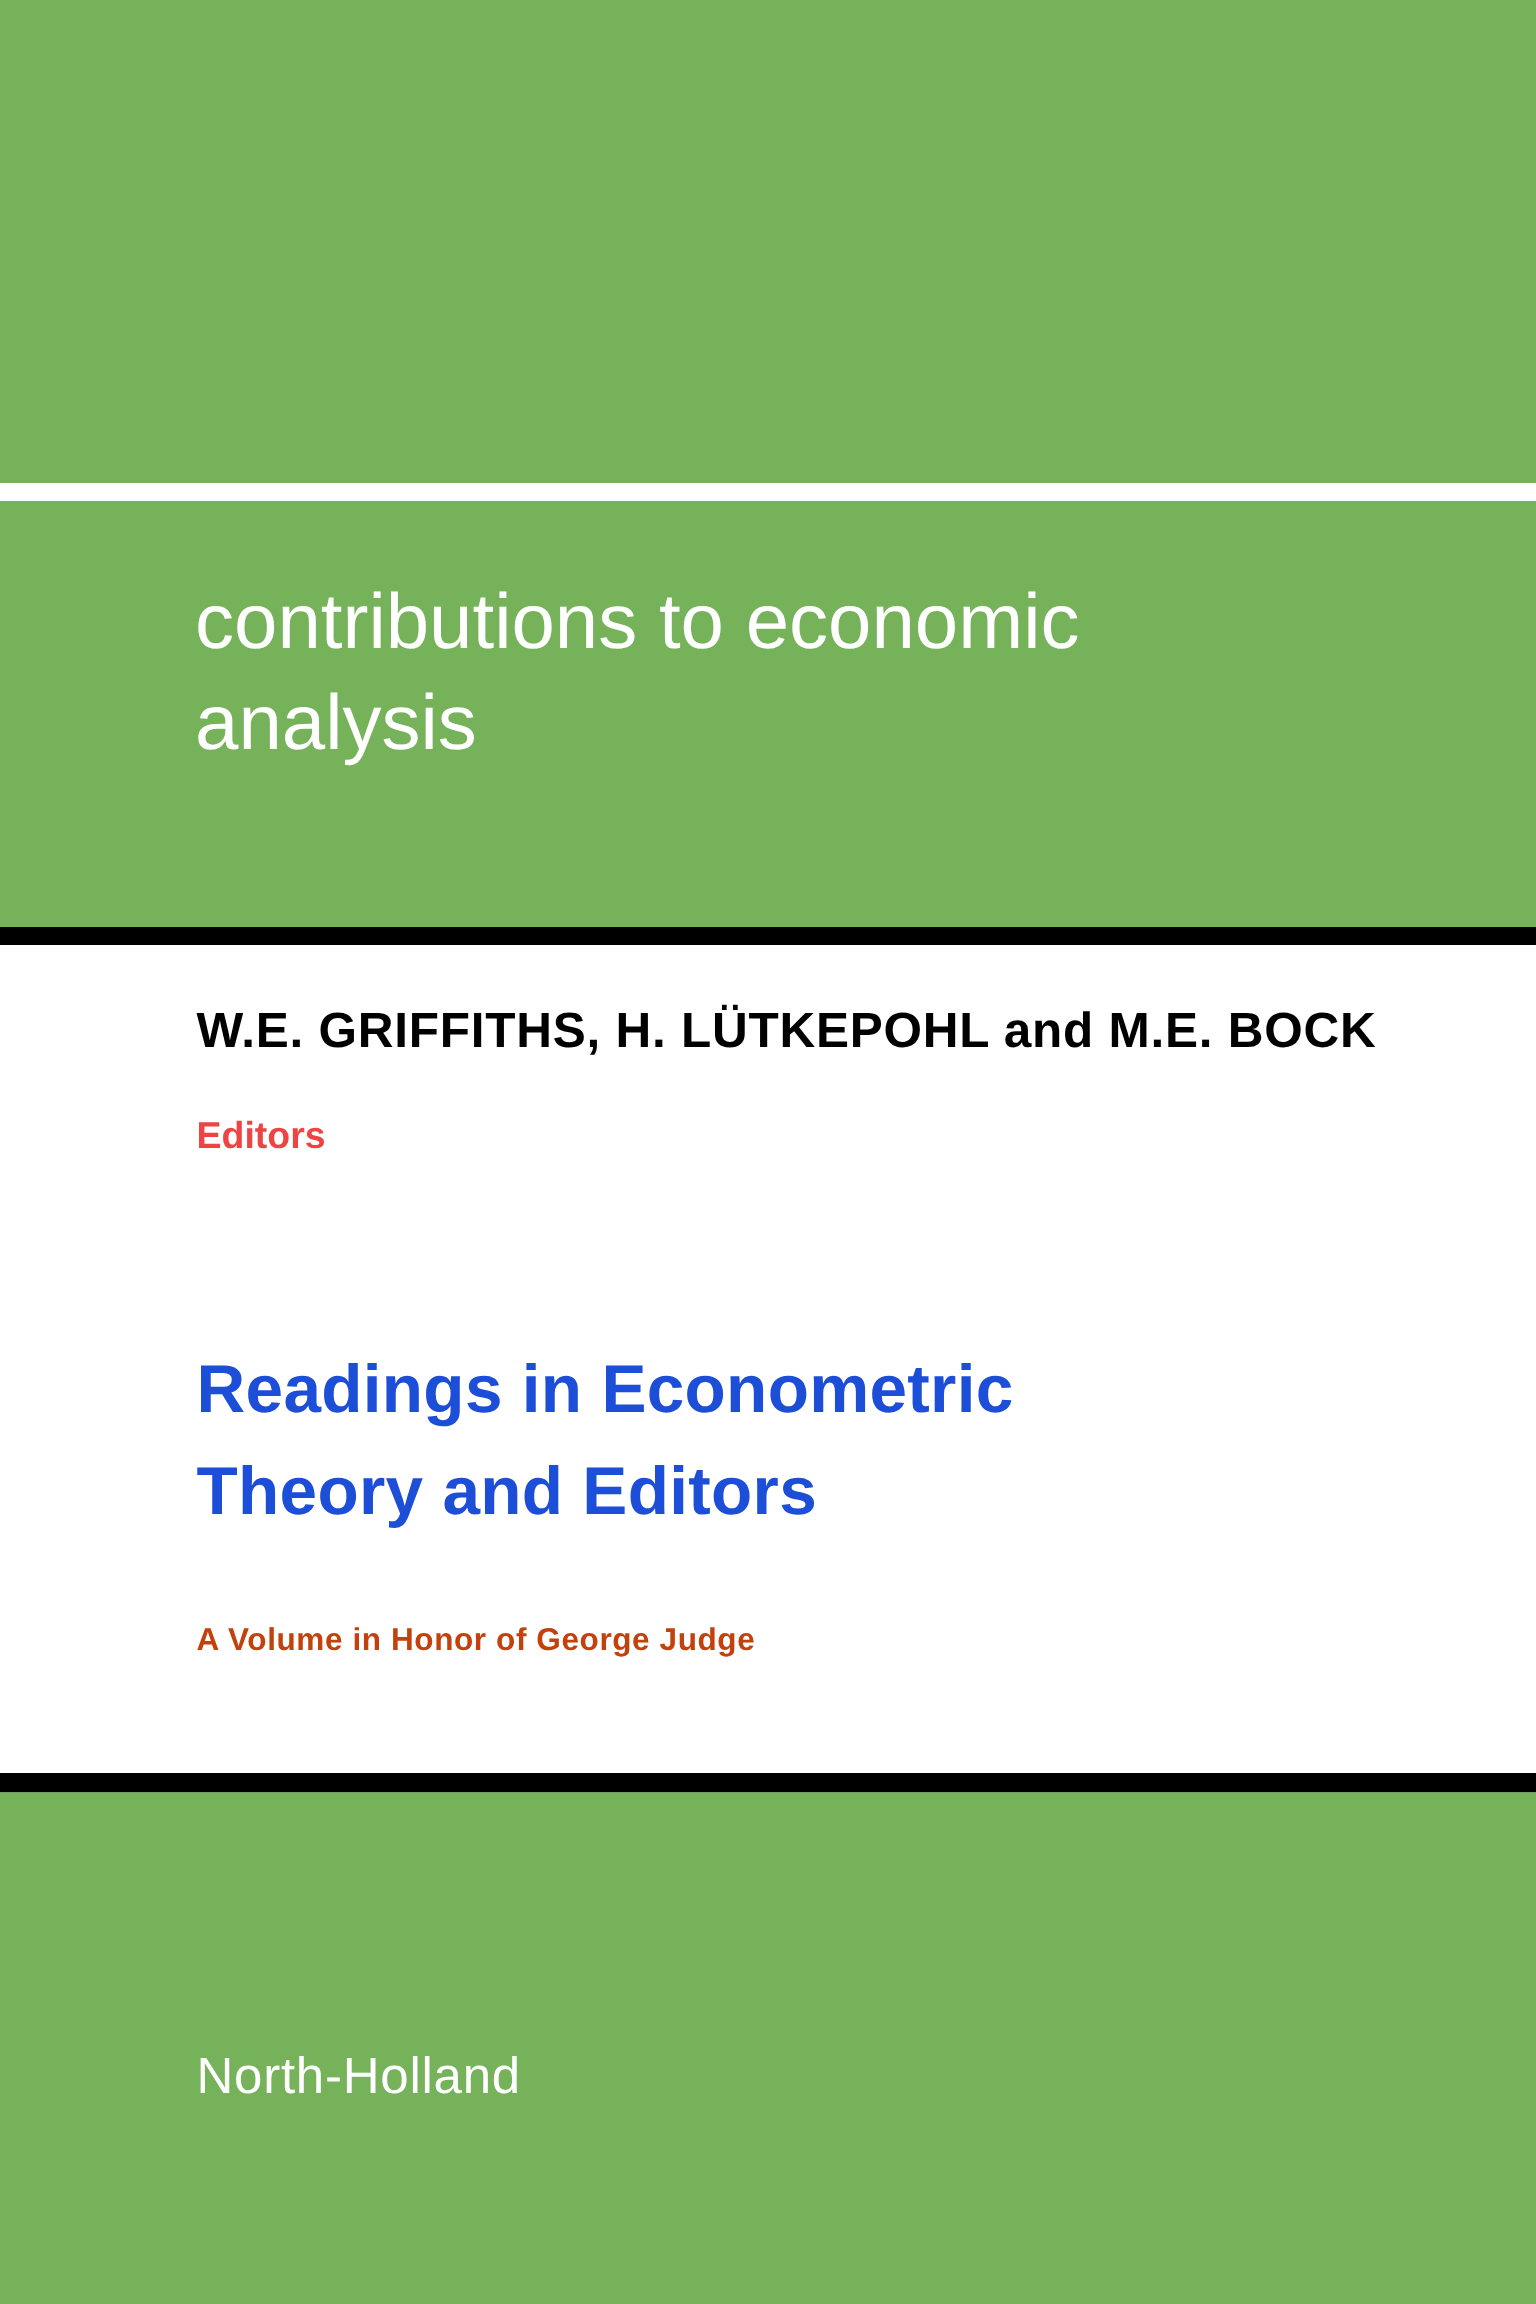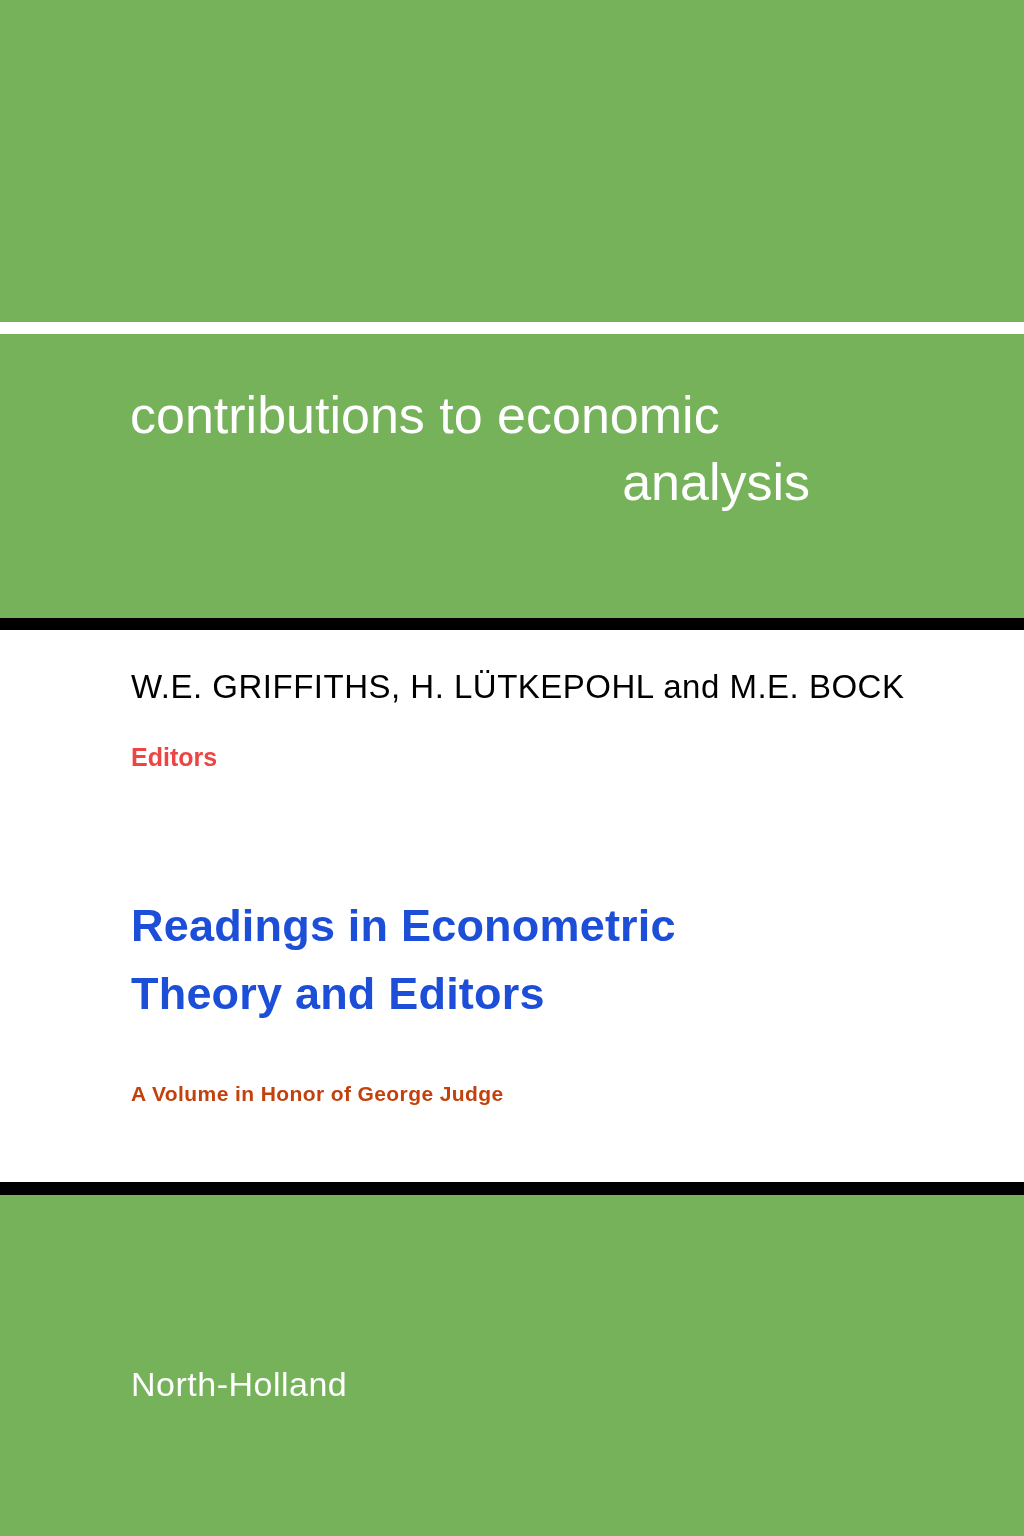--- a/index.html
+++ b/index.html
@@ -52,21 +52,21 @@
     left: 130px;
     top: 48px;
     width: 760px;
     color: #ffffff;
     font-size: 52px;
     font-weight: 400;
     line-height: 1.28;
     letter-spacing: 0px;
   }
   .series-line1 { display: block; text-align: left; }
-  .series-line2 { display: block; text-align: right; padding-right: 80px; }
+  .series-line2 { display: block; text-align: left; padding-right: 80px; }
 
   
   .rule-top {
     position: absolute;
     left: 0;
     top: 618px;
     width: 1024px;
     height: 12px;
     background: #000000;
   }
@@ -78,21 +78,21 @@
     top: 630px;
     width: 1024px;
     height: 552px;
     background: #ffffff;
   }
   .editors-line {
     position: absolute;
     left: 131px;
     top: 38px;
     font-size: 33px;
-    font-weight: normal;
+    font-weight: bold;
     color: #000000;
     letter-spacing: 0.5px;
     white-space: nowrap;
   }
   .editors-label {
     position: absolute;
     left: 131px;
     top: 85px;
     font-size: 25px;
     font-weight: bold;

